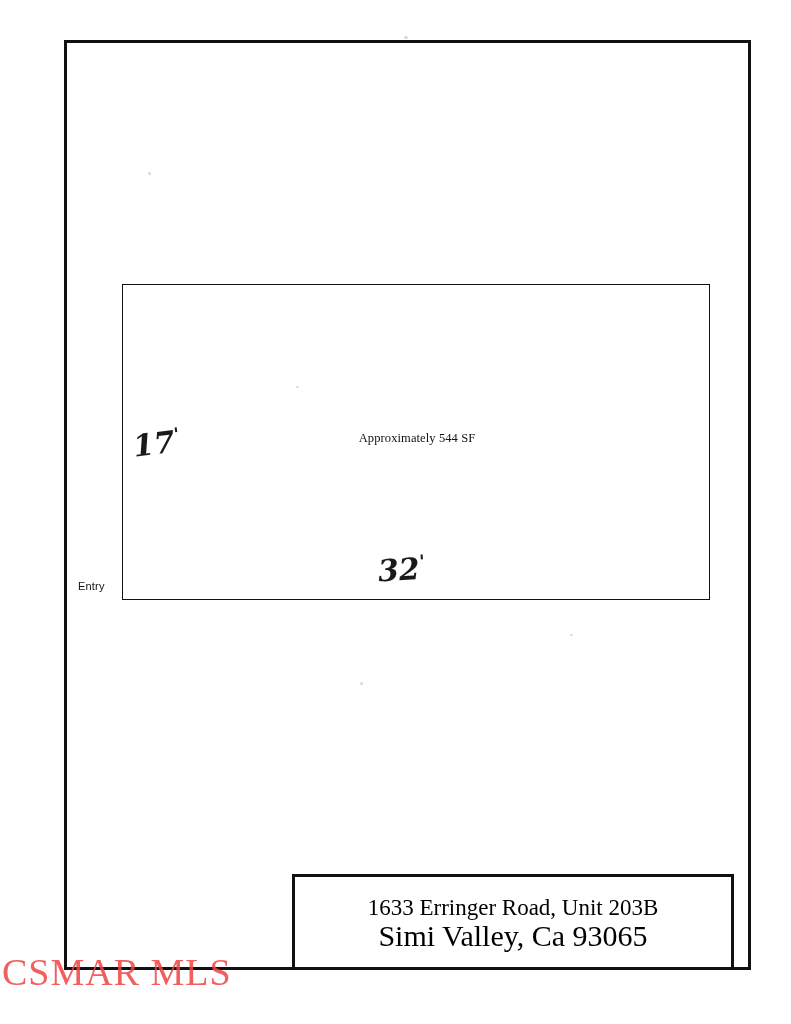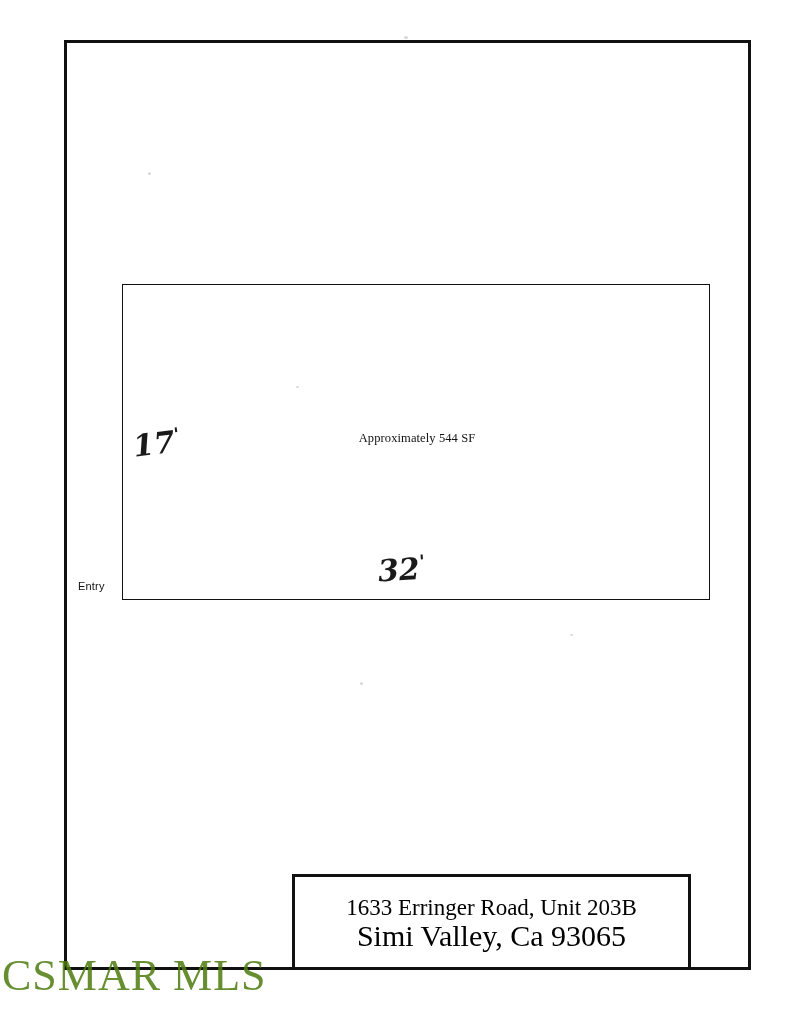--- a/index.html
+++ b/index.html
@@ -97,21 +97,21 @@
     color: #111111;
     letter-spacing: 0.2px;
     margin-top: 48px;
   }
 
   
   .title-block {
     position: absolute;
     left: 292px;
     top: 874px;
-    width: 399px;
+    width: 442px;
     height: 96px;
     border: 3px solid #111111;
     box-sizing: border-box;
     background: #ffffff;
     display: flex;
     flex-direction: column;
     align-items: center;
     justify-content: center;
     font-family: "Liberation Serif", serif;
   }
@@ -125,23 +125,23 @@
     line-height: 28px;
     white-space: nowrap;
   }
 
   
   .watermark {
     position: absolute;
     left: 2px;
     top: 950px;
     font-family: "Liberation Serif", serif;
-    font-size: 44px;
+    font-size: 38px;
     letter-spacing: 1px;
-    color: #4d7c0f;
+    color: #ef4444;
     opacity: 0.85;
     user-select: none;
     white-space: nowrap;
   }
 
   
   .speckle {
     position: absolute;
     background: #d8d8d8;
     border-radius: 50%;

